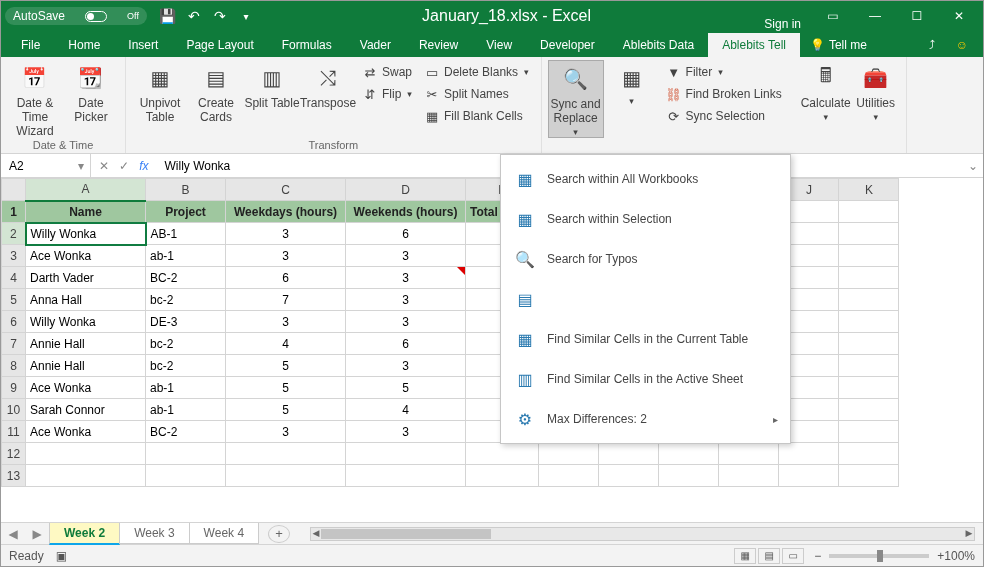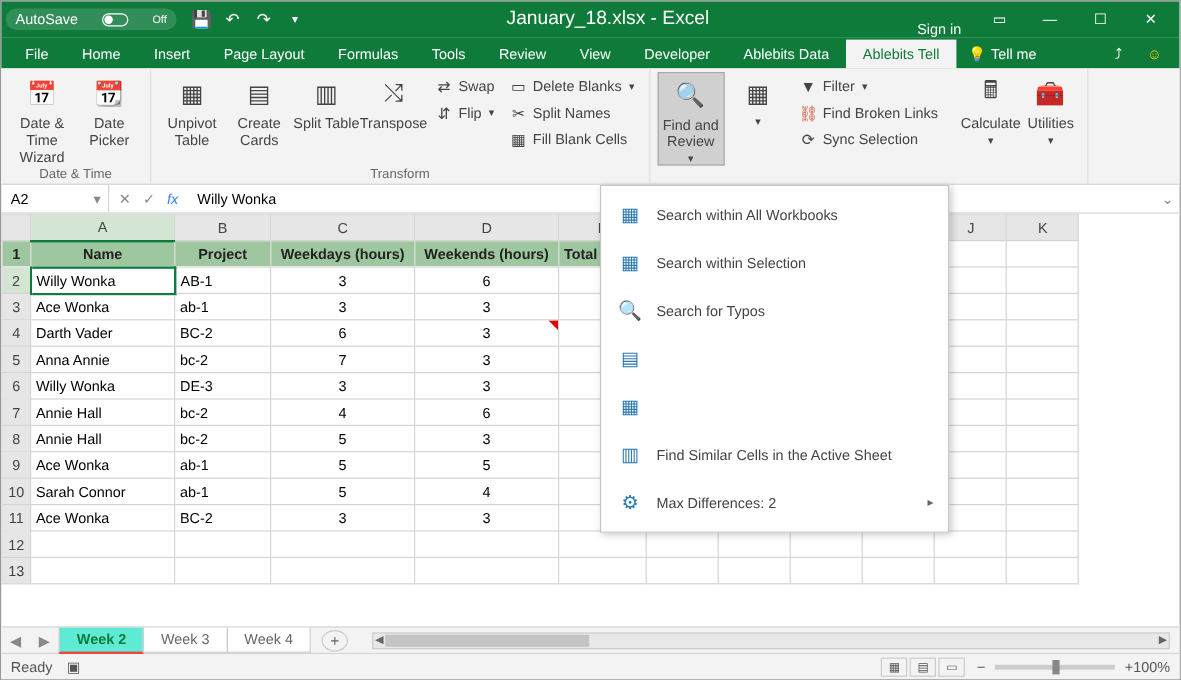--- a/index.html
+++ b/index.html
@@ -66,21 +66,21 @@
 .cell-sel { border: 2px solid #107c41 !important; position: relative; background: #fff; }
 .red-tri { position: relative; }
 .red-tri::after { content: ''; position: absolute; right: 0; top: 0; border: 4px solid transparent; border-top-color: #d00; border-right-color: #d00; }
 .red-tri2 { position: relative; }
 .red-tri2::after { content: ''; position: absolute; right: 0; bottom: 0; border: 4px solid transparent; border-bottom-color: #d00; border-right-color: #d00; }
 
 
 .sheet-tabs { height: 22px; border-top: 1px solid #d4d4d4; display: flex; align-items: center; background: #f3f3f3; }
 .sheet-tabs .nav { width: 24px; text-align: center; color: #888; }
 .sheet-tabs .stab { padding: 3px 14px; border: 1px solid #ccc; border-top: none; background: #fff; font-size: 12px; color: #666; cursor: pointer; margin-right: -1px; }
-.sheet-tabs .stab.active { border-bottom: 2px solid #ef4444; color: #0f7b3b; font-weight: bold; background: #5eead4; }
+.sheet-tabs .stab.active { border-bottom: 2px solid #0ea5e9; color: #0f7b3b; font-weight: bold; background: #fef9c3; }
 .sheet-tabs .add { width: 22px; height: 18px; border: 1px solid #ccc; border-radius: 50%; text-align: center; line-height: 16px; margin-left: 10px; font-size: 13px; color: #666; }
 .sheet-tabs .hscroll { flex: 1; margin: 0 8px 0 20px; height: 14px; background: #e8e8e8; border: 1px solid #ccc; position: relative; }
 .sheet-tabs .hscroll .thumb { position: absolute; left: 10px; top: 1px; width: 170px; height: 10px; background: #c4c4c4; }
 .sheet-tabs .hscroll .larr, .sheet-tabs .hscroll .rarr { position: absolute; top: 0; width: 14px; text-align: center; font-size: 9px; color: #666; }
 .sheet-tabs .hscroll .larr { left: -2px; }
 .sheet-tabs .hscroll .rarr { right: -2px; }
 
 
 .statusbar { height: 22px; background: #f3f3f3; border-top: 1px solid #d4d4d4; display: flex; align-items: center; padding: 0 8px; font-size: 11px; color: #555; }
 .statusbar .spacer { flex: 1; }
@@ -111,21 +111,21 @@
     <div class="win-btn">✕</div>
   </div>
 </div>
 
 <div class="ribbon-tabs">
   <div class="tab">File</div>
   <div class="tab">Home</div>
   <div class="tab">Insert</div>
   <div class="tab">Page Layout</div>
   <div class="tab">Formulas</div>
-  <div class="tab">Tools</div>
+  <div class="tab">Vader</div>
   <div class="tab">Review</div>
   <div class="tab">View</div>
   <div class="tab">Developer</div>
   <div class="tab">Ablebits Data</div>
   <div class="tab active">Ablebits Tell</div>
   <div class="tellme">
     <span>💡</span>
     <span>Tell me</span>
   </div>
   <div class="spacer"></div>
@@ -193,21 +193,21 @@
           </div>
       </div>
     </div>
     <div class="group-label">Transform</div>
   </div>
 
   <div class="group" style="border-right:none;">
     <div class="group-body">
       <div class="big-btn active">
         <div class="ico">🔍</div>
-        <span>Find and Review</span>
+        <span>Sync and Replace</span>
         <span style="font-size:9px;">▾</span>
       </div>
       <div class="big-btn">
         <div class="ico">▦</div>
         <span style="font-size:9px;">▾</span>
       </div>
       <div class="small-btn-col">
         <div class="small-btn">
             <span class="ico">▼</span>
             <span>Filter</span>
@@ -253,20 +253,21 @@
     </div>
   <div class="item">
       <span class="mico">🔍</span>
       <span>Search for Typos</span>
     </div>
   <div class="item">
       <span class="mico">▤</span>
     </div>
   <div class="item">
       <span class="mico">▦</span>
+      <span>Find Similar Cells in the Current Table</span>
     </div>
   <div class="item">
       <span class="mico">▥</span>
       <span>Find Similar Cells in the Active Sheet</span>
     </div>
   <div class="item sub">
       <span class="mico">⚙</span>
       <span>Max Differences: 2</span>
     </div>
 </div>
@@ -366,21 +367,21 @@
           <td class="total">9</td>
           <td></td>
           <td></td>
           <td></td>
           <td></td>
           <td></td>
           <td></td>
         </tr>
         <tr>
           <th class="rowhead">5</th>
-          <td class="">Anna Annie</td>
+          <td class="">Anna Hall</td>
           <td class="">bc-2</td>
           <td class="num">7</td>
           <td class="num">3</td>
           <td class="total">9</td>
           <td></td>
           <td></td>
           <td></td>
           <td></td>
           <td></td>
           <td></td>

